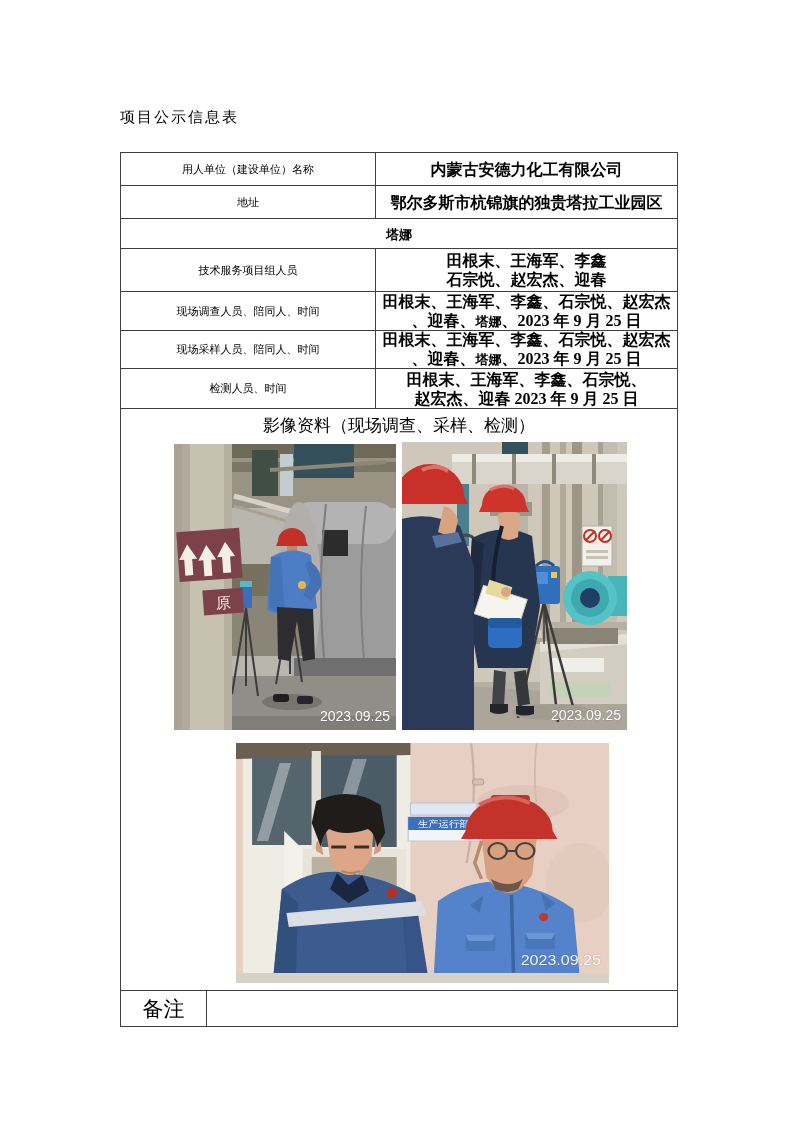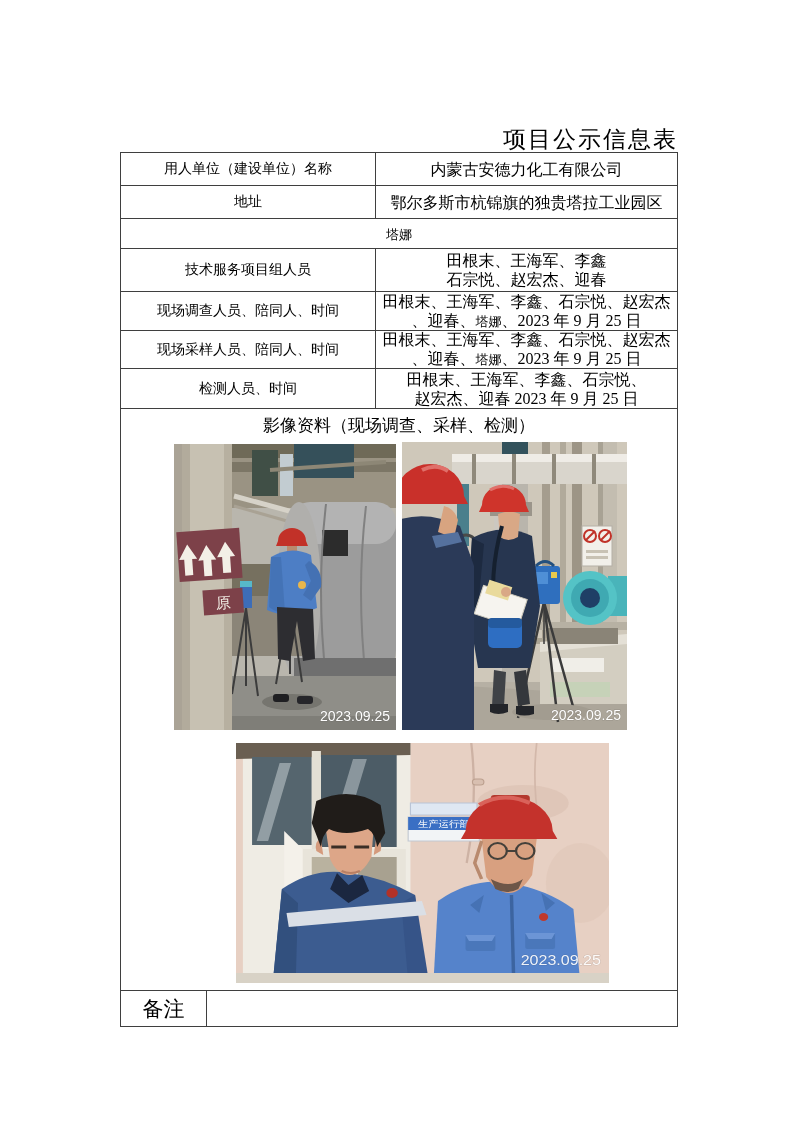--- a/index.html
+++ b/index.html
@@ -1,27 +1,27 @@
 <!DOCTYPE html>
 <html><head>
 <meta charset="utf-8">
 <style>
   html,body{margin:0;padding:0;background:#ffffff;}
   .sheet{position:relative;width:800px;height:1131px;background:#fff;
          font-family:"Liberation Serif","DejaVu Serif",serif;color:#000;overflow:hidden;}
-  .doc-title{position:absolute;left:120px;top:124px;width:558px;text-align:right;
-             font-size:23px;letter-spacing:2px;}
+  .doc-title{position:absolute;left:120px;top:108px;width:558px;text-align:left;
+             font-size:15px;letter-spacing:2px;}
   .doc-table{position:absolute;left:120px;top:152px;width:558px;
              border:1.5px solid #3f3f3f;box-sizing:border-box;background:#fff;}
   .t-row{display:flex;border-bottom:1.5px solid #3f3f3f;box-sizing:border-box;}
   .t-label{flex:0 0 255px;width:255px;border-right:1.5px solid #3f3f3f;box-sizing:border-box;
            display:flex;align-items:center;justify-content:center;text-align:left;
-           font-size:14px;}
+           font-size:11px;}
   .t-value{flex:1;display:flex;flex-direction:column;align-items:center;justify-content:center;
-           text-align:right;font-size:16px;line-height:19px;}
+           text-align:right;font-size:16px;line-height:19px;font-weight:bold;}
   .vline{white-space:nowrap;}
   .small{font-size:13px;margin-top:8px;}
   .h33{height:33px}.h30{height:30px}.h43{height:43px}.h39{height:39px}.h38{height:38px}.h40{height:40px}
   .media-cell{position:relative;height:582px;border-bottom:1.5px solid #3f3f3f;box-sizing:border-box;}
   .media-title{text-align:center;font-size:17px;padding-top:5px;font-family:Liberation Serif, serif;}
   .photo{position:absolute;overflow:hidden;background:#cfc8ba;}
   .photo svg{display:block;width:100%;height:100%;}
   #photo-survey{left:53px;top:35px;width:222px;height:286px;}
   #photo-sampling{left:281px;top:33px;width:225px;height:288px;}
   #photo-group{left:115px;top:334px;width:373px;height:240px;}

